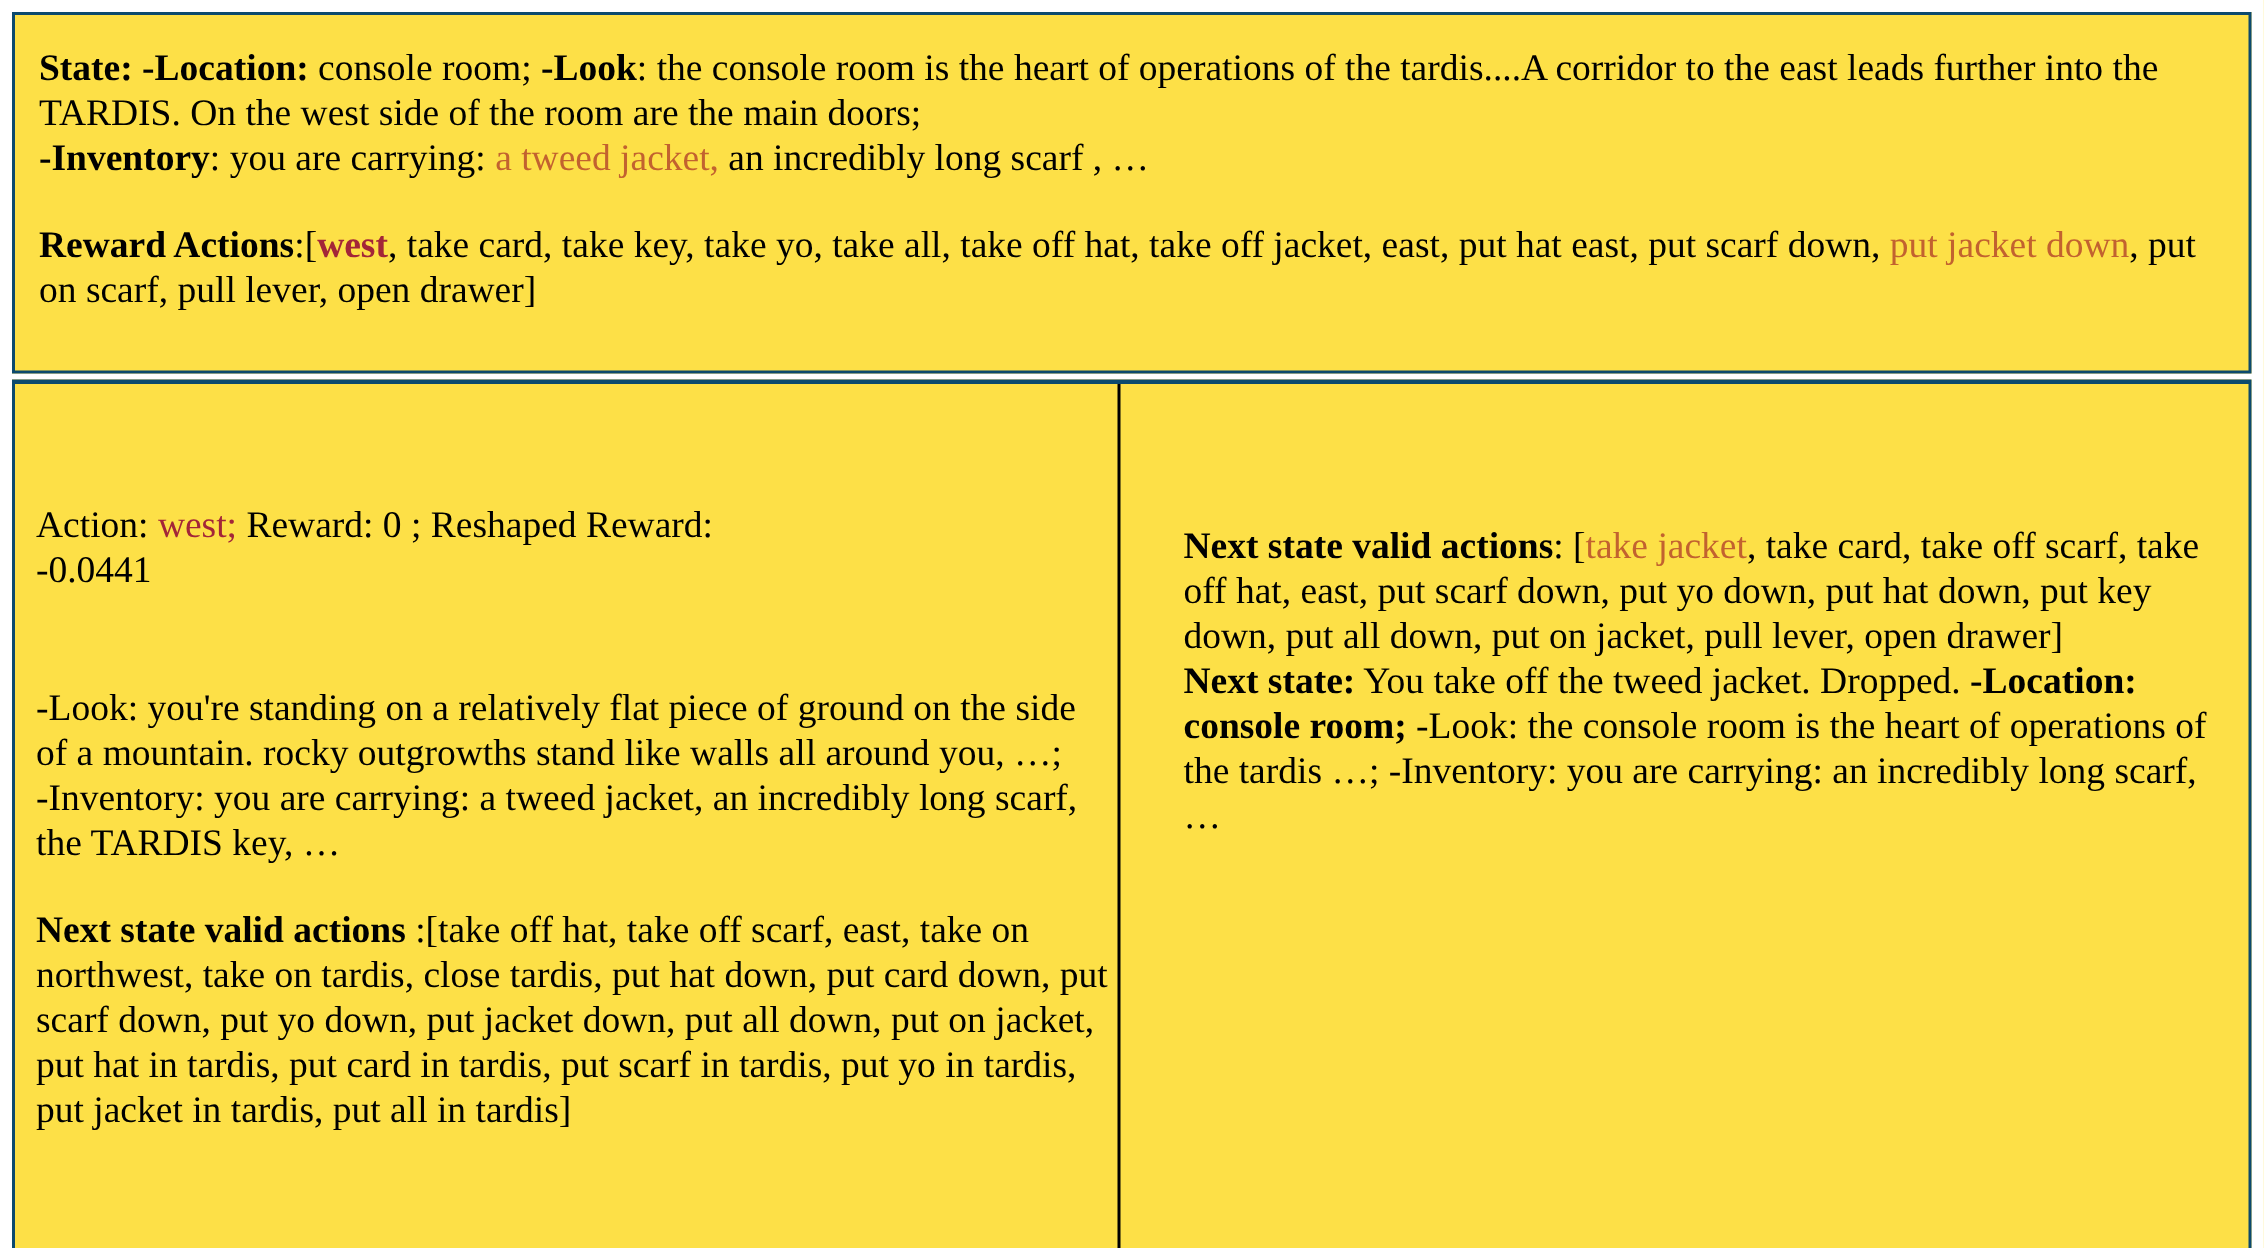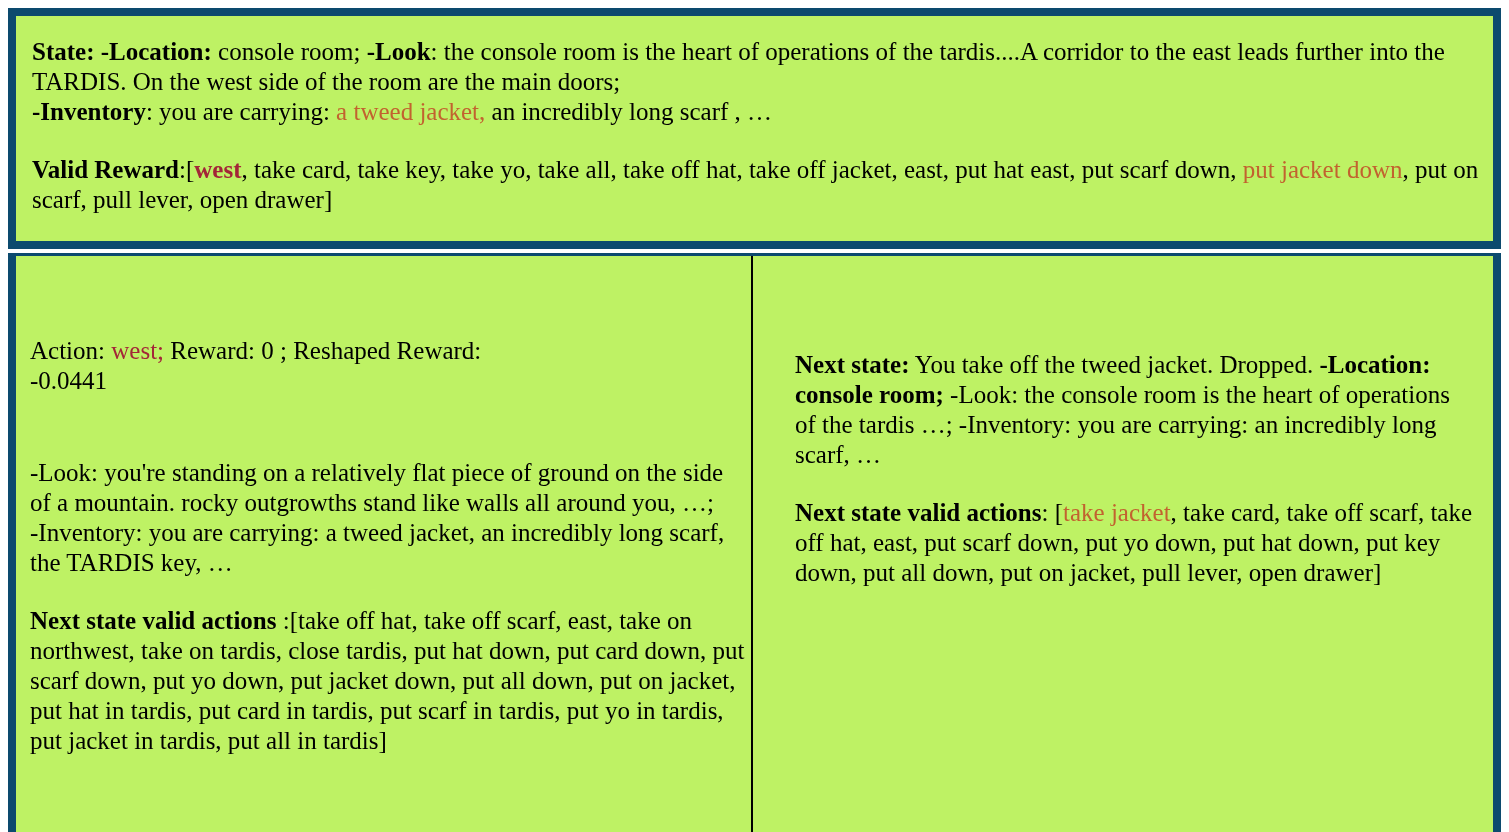--- a/index.html
+++ b/index.html
@@ -14,22 +14,22 @@
     background: #ffffff;
     font-family: "Liberation Serif", "DejaVu Serif", serif;
     font-size: 25px;
     line-height: 1.2;
     color: #000000;
     overflow: hidden;
   }
   .panel {
     position: absolute;
     box-sizing: border-box;
-    background: #bef264;
-    border: 8px solid #0c4a6e;
+    background: #fde047;
+    border: 2px solid #0c4a6e;
   }
   .top-panel {
     left: 8px;
     top: 8px;
     width: 1493px;
     height: 241px;
     padding: 21px 12px 0 16px;
   }
   .bottom-panel {
     left: 8px;
@@ -60,30 +60,30 @@
   .cell .para-nextstate { margin-bottom: 28px; }
   .seg-b { font-weight: bold; }
 </style>
 </head>
 <body>
 
 <div class="figure">
 
   <div class="panel top-panel">
     <p class="para para-state"><span class="seg-b">State: -Location:</span><span> console room; </span><span class="seg-b">-Look</span><span>: the console room is the heart of operations of the tardis....A corridor to the east leads further into the TARDIS. On the west side of the room are the main doors;</span><br><span class="seg-b">-Inventory</span><span>: you are carrying: </span><span style="color: rgb(194, 98, 47);">a tweed jacket,</span><span> an incredibly long scarf , …</span></p>
-    <p class="para"><span class="seg-b">Valid Reward</span><span>:[</span><span style="color: rgb(163, 38, 56); font-weight: bold;">west</span><span>, take card, take key, take yo, take all, take off hat, take off jacket, east, put hat east, put scarf down, </span><span style="color: rgb(194, 98, 47);">put jacket down</span><span>, put on scarf, pull lever, open drawer]</span></p>
+    <p class="para"><span class="seg-b">Reward Actions</span><span>:[</span><span style="color: rgb(163, 38, 56); font-weight: bold;">west</span><span>, take card, take key, take yo, take all, take off hat, take off jacket, east, put hat east, put scarf down, </span><span style="color: rgb(194, 98, 47);">put jacket down</span><span>, put on scarf, pull lever, open drawer]</span></p>
   </div>
 
   <div class="panel bottom-panel">
 
     <div class="cell cell-left">
       <p class="para para-action"><span>Action: </span><span style="color: rgb(163, 38, 56);">west;</span><span> Reward: 0 ; Reshaped Reward:</span><br><span>-0.0441</span></p>
       <p class="para para-nextstate"><br><span>-Look: you're standing on a relatively flat piece of ground on the side of a mountain. rocky outgrowths stand like walls all around you, …;</span><br><span>-Inventory: you are carrying: a tweed jacket, an incredibly long scarf, the TARDIS key, …</span></p>
       <p class="para"><span class="seg-b">Next state valid actions </span><span>:[take off hat, take off scarf, east, take on northwest, take on tardis, close tardis, put hat down, put card down, put scarf down, put yo down, put jacket down, put all down, put on jacket, put hat in tardis, put card in tardis, put scarf in tardis, put yo in tardis,  put jacket in tardis,  put all in tardis]</span></p>
     </div>
 
     <div class="cell cell-right">
+      <p class="para"><span class="seg-b">Next state valid actions</span><span>: [</span><span style="color: rgb(194, 98, 47);">take jacket</span><span>, take card, take off scarf, take off hat,  east, put scarf down, put yo down, put hat down, put key down, put all down, put on jacket, pull lever, open drawer]</span></p>
       <p class="para para-nextstate"><span class="seg-b">Next state:</span><span> You take off the tweed jacket. Dropped. </span><span class="seg-b">-Location: console room;</span><span> -Look: the console room is the heart of operations of the tardis …; -Inventory: you are carrying: an incredibly long scarf, …</span></p>
-      <p class="para"><span class="seg-b">Next state valid actions</span><span>: [</span><span style="color: rgb(194, 98, 47);">take jacket</span><span>, take card, take off scarf, take off hat,  east, put scarf down, put yo down, put hat down, put key down, put all down, put on jacket, pull lever, open drawer]</span></p>
     </div>
 
   </div>
 </div>
 
 </body></html>

